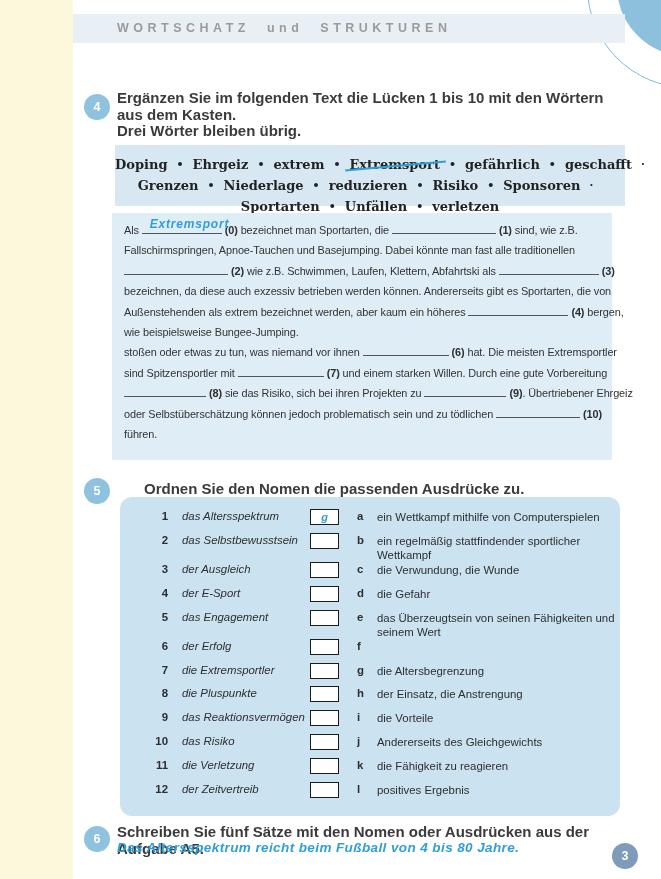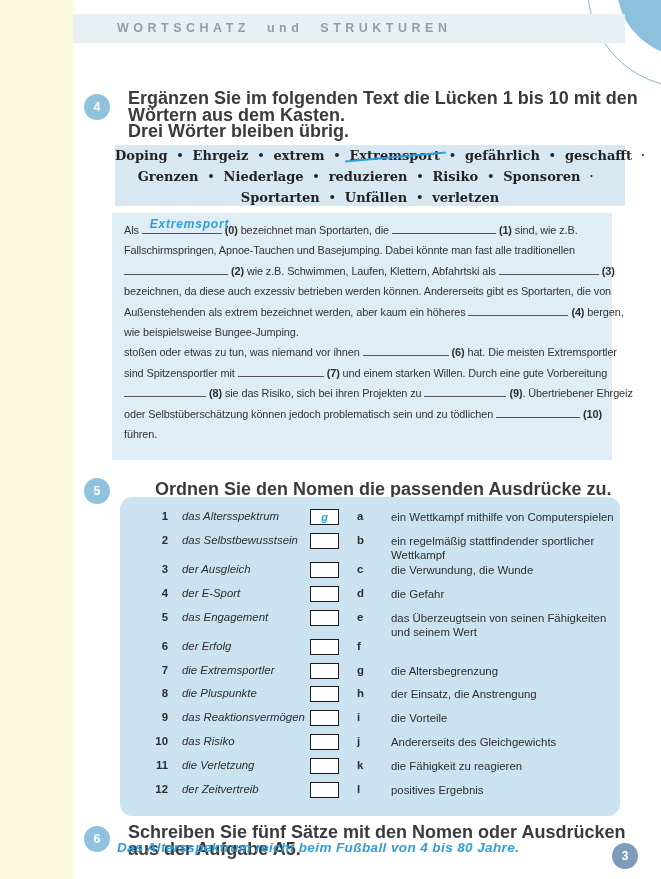--- a/index.html
+++ b/index.html
@@ -28,26 +28,26 @@
     border:1.3px solid #86b7d9;background:transparent;}
   .deco-fill{position:absolute;left:617px;top:-84px;width:140px;height:140px;border-radius:50%;
     background:#8cc0dd;border:10px solid #ffffff;box-sizing:content-box;margin-left:-10px;margin-top:-10px;}
 
   .badge{position:absolute;width:26px;height:26px;border-radius:50%;background:var(--accent);
     color:#fff;font-weight:bold;font-size:12.5px;display:flex;align-items:center;justify-content:center;}
   .page-badge{position:absolute;left:612px;top:843px;width:26px;height:26px;border-radius:50%;
     background:var(--page_badge);color:#fff;font-weight:bold;font-size:12.5px;
     display:flex;align-items:center;justify-content:center;}
 
-  .instr{position:absolute;left:128px;width:512px;color:var(--ink);font-weight:bold;
-    font-size:18px;line-height:16.5px;}
+  .instr{position:absolute;left:117px;width:512px;color:var(--ink);font-weight:bold;
+    font-size:15px;line-height:16.5px;}
 
   .word-box{position:absolute;left:115px;top:145px;width:510px;height:61px;background:var(--word_box_bg);
     font-family:"DejaVu Serif","Liberation Serif",serif;font-weight:bold;font-size:13px;color:#222;
-    text-align:center;box-sizing:border-box;}
+    text-align:center;padding-top:9px;box-sizing:border-box;}
   .wb-line{line-height:21px;white-space:nowrap;}
   .wb-sep{display:inline-block;margin:0 9px;font-size:11px;vertical-align:1px;}
   .struck{position:relative;display:inline-block;}
   .struck::after{content:"";position:absolute;left:-4px;right:-7px;top:52%;
     border-top:2px solid var(--handwriting);transform:rotate(-5deg);}
 
   .cloze{position:absolute;left:112px;top:213px;width:500px;height:247px;background:var(--cloze_bg);
     padding:7px 12px 0 12px;box-sizing:border-box;font-size:10.9px;letter-spacing:-0.1px;color:#333;}
   .cloze-line{line-height:20.4px;white-space:nowrap;}
   .cloze-line strong{font-weight:bold;color:#2e2e2e;}
@@ -57,21 +57,21 @@
 
   .match-box{position:absolute;left:120px;top:497px;width:500px;height:319px;background:var(--match_bg);
     border-radius:12px;padding-top:13px;box-sizing:border-box;font-size:11.4px;color:#2e2e2e;}
   .m-row{display:flex;align-items:flex-start;min-height:23.9px;}
   .m-num{width:48px;text-align:right;font-weight:bold;flex:none;}
   .m-noun{width:128px;margin-left:14px;flex:none;font-style:italic;}
   .m-box{width:27px;height:14px;flex:none;background:#fff;border:1.6px solid #1c1c1c;margin-top:-1px;
     display:flex;align-items:center;justify-content:center;}
   .m-box .hand{color:var(--handwriting);font-style:italic;font-weight:bold;font-size:11px;}
   .m-letter{width:12px;margin-left:18px;font-weight:bold;flex:none;}
-  .m-desc{margin-left:22px;width:282px;line-height:14.5px;}
+  .m-desc{margin-left:8px;width:282px;line-height:14.5px;}
 
   .hand-sample{position:absolute;left:117px;top:840px;color:var(--handwriting);font-style:italic;
     font-weight:bold;font-size:13.5px;letter-spacing:0.4px;white-space:nowrap;}
 </style>
 </head>
 <body>
 
 <div class="page">
 
   <div class="left-strip"></div>

